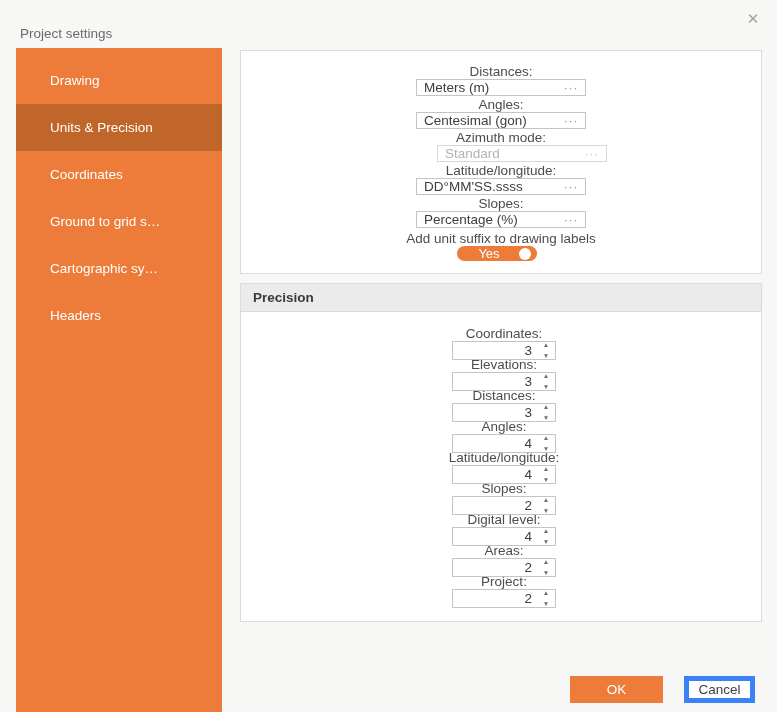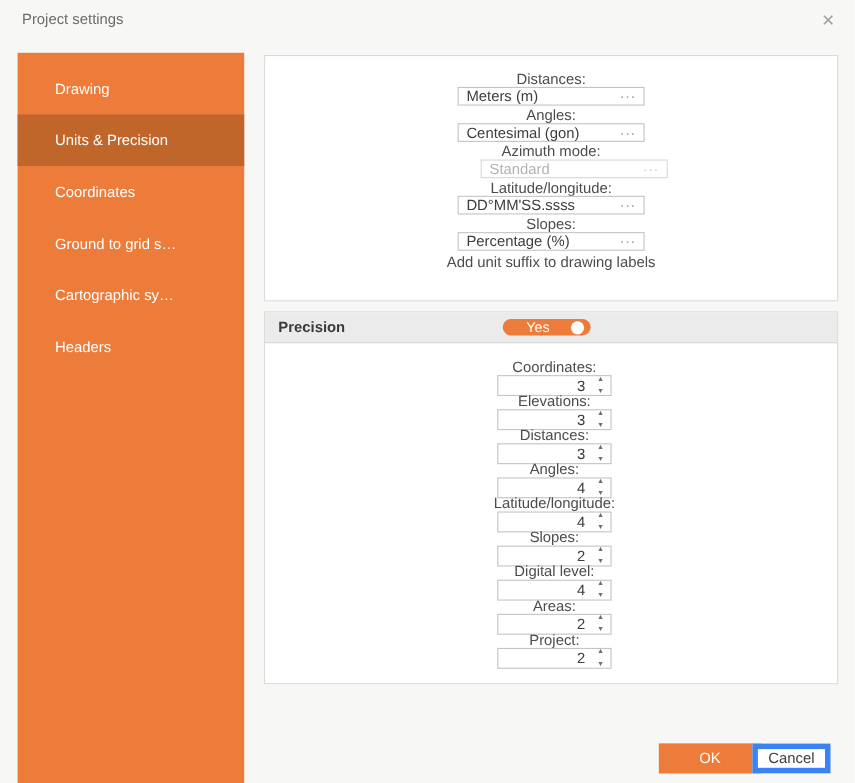--- a/index.html
+++ b/index.html
@@ -12,21 +12,21 @@
     background:#ffffff;
   }
   .dialog {
     position:relative;
     width:777px; height:712px;
     background:#F7F7F6;
     overflow:hidden;
   }
   
   .title {
-    position:absolute; left:20px; top:10px;
+    position:absolute; left:20px; top:26px;
     font-size:13.5px; color:#6B6B6B;
   }
   .close {
     position:absolute; right:12px; top:7px;
     width:24px; height:24px;
     display:flex; align-items:center; justify-content:center;
     color:#A3A3A3; font-size:15px; cursor:pointer;
   }
   
   .sidebar {
@@ -72,21 +72,21 @@
     border:1px solid #C4C4C4; background:#FFFFFF;
     display:flex; align-items:center; justify-content:space-between;
     padding:0 7px;
     font-size:13.5px; color:#3D3D3D;
     cursor:pointer;
   }
   .dropdown .ellipsis { color:#9A9A9A; font-size:13px; letter-spacing:0.5px; }
   .row.disabled .dropdown { border-color:#D8D8D8; color:#B3B3B3; cursor:default;margin-left:42px; }
   .row.disabled .ellipsis { color:#CFCFCF; }
   
-  .row.toggle-row { margin-top:8px;gap:44px; }
+  .row.toggle-row { margin-top:8px; }
   .toggle {
     position:relative;
     width:80px; height:25px;
     margin-right:8px;
     border-radius:13px;
     background:var(--accent);
     color:#FFFFFF; font-size:13px;
     display:flex; align-items:center; justify-content:center;
     padding-right:16px;
     cursor:pointer;
@@ -121,21 +121,20 @@
   .btn {
     position:absolute; top:676px; height:27px;
     font-size:13.5px; font-family:"Liberation Sans", sans-serif;
     display:flex; align-items:center; justify-content:center;
     cursor:pointer;
   }
   .btn.ok {
     left:570px; width:93px;
     background:var(--accent); color:#FFFFFF;
     border:1px solid var(--accent);
-    margin-left:29px;
   }
   .btn.cancel {
     left:684px; width:71px;
     background:#FFFFFF; color:#3D3D3D;
     border:5px solid #3b82f6;
   }
 </style>
 </head>
 <body>
 

